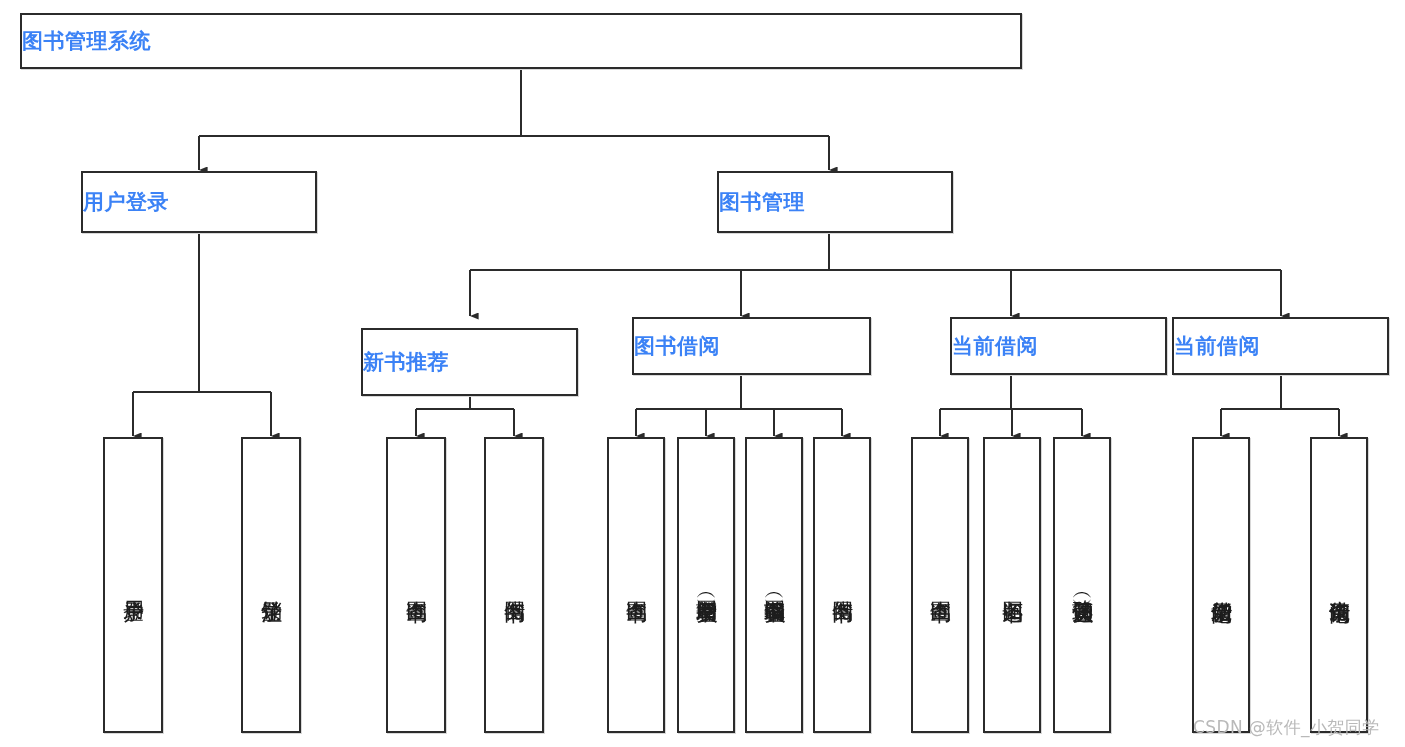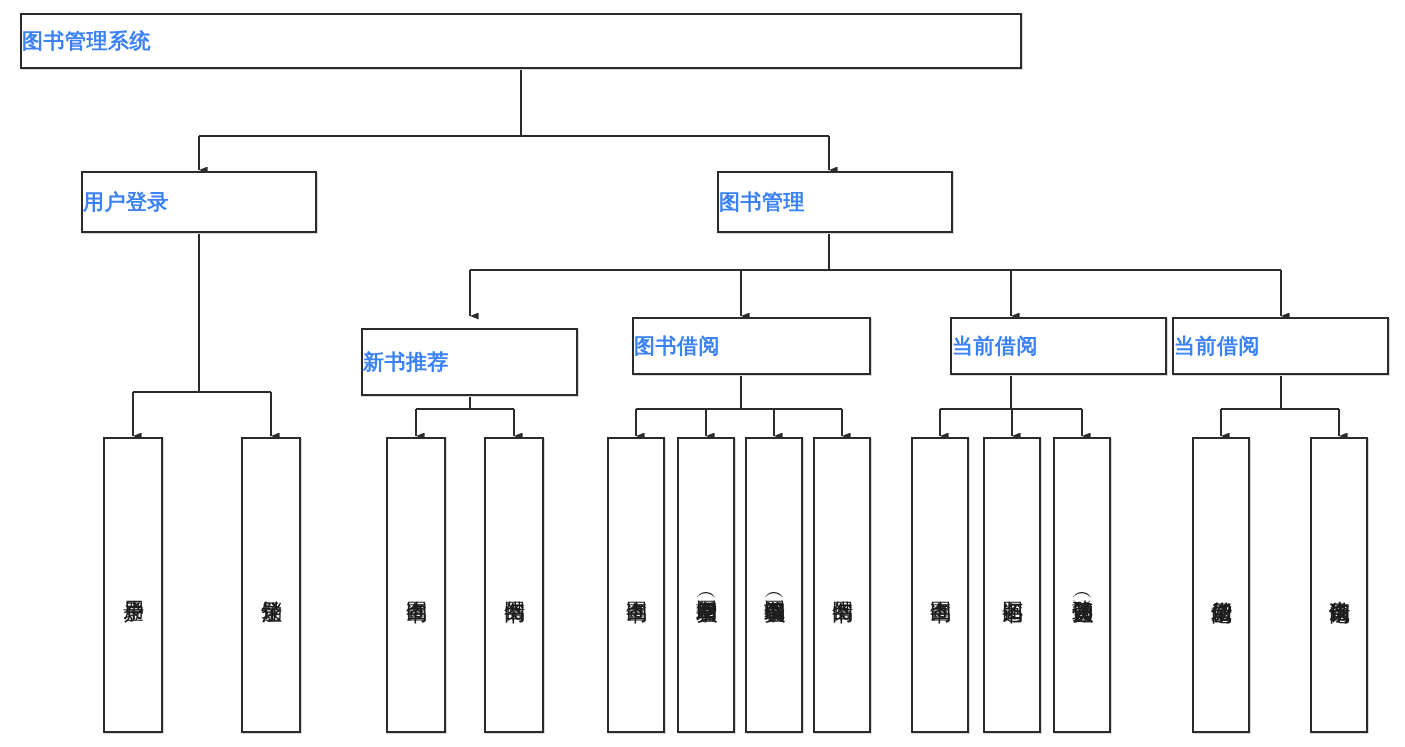--- a/index.html
+++ b/index.html
@@ -206,14 +206,15 @@
           <span>新增借阅记录</span>
         </div>
       </div>
       <div class="node-box" style="left: 1310px; top: 437px; width: 58px; height: 296px;">
         <div class="node-label-v">
           <span>查询借阅记录</span>
         </div>
       </div>
     </div>
 
+  <div class="watermark" id="watermark" style="left:1193px; top:716px;">CSDN @软件_小贺同学</div>
 
 </div>
 
 </body></html>

